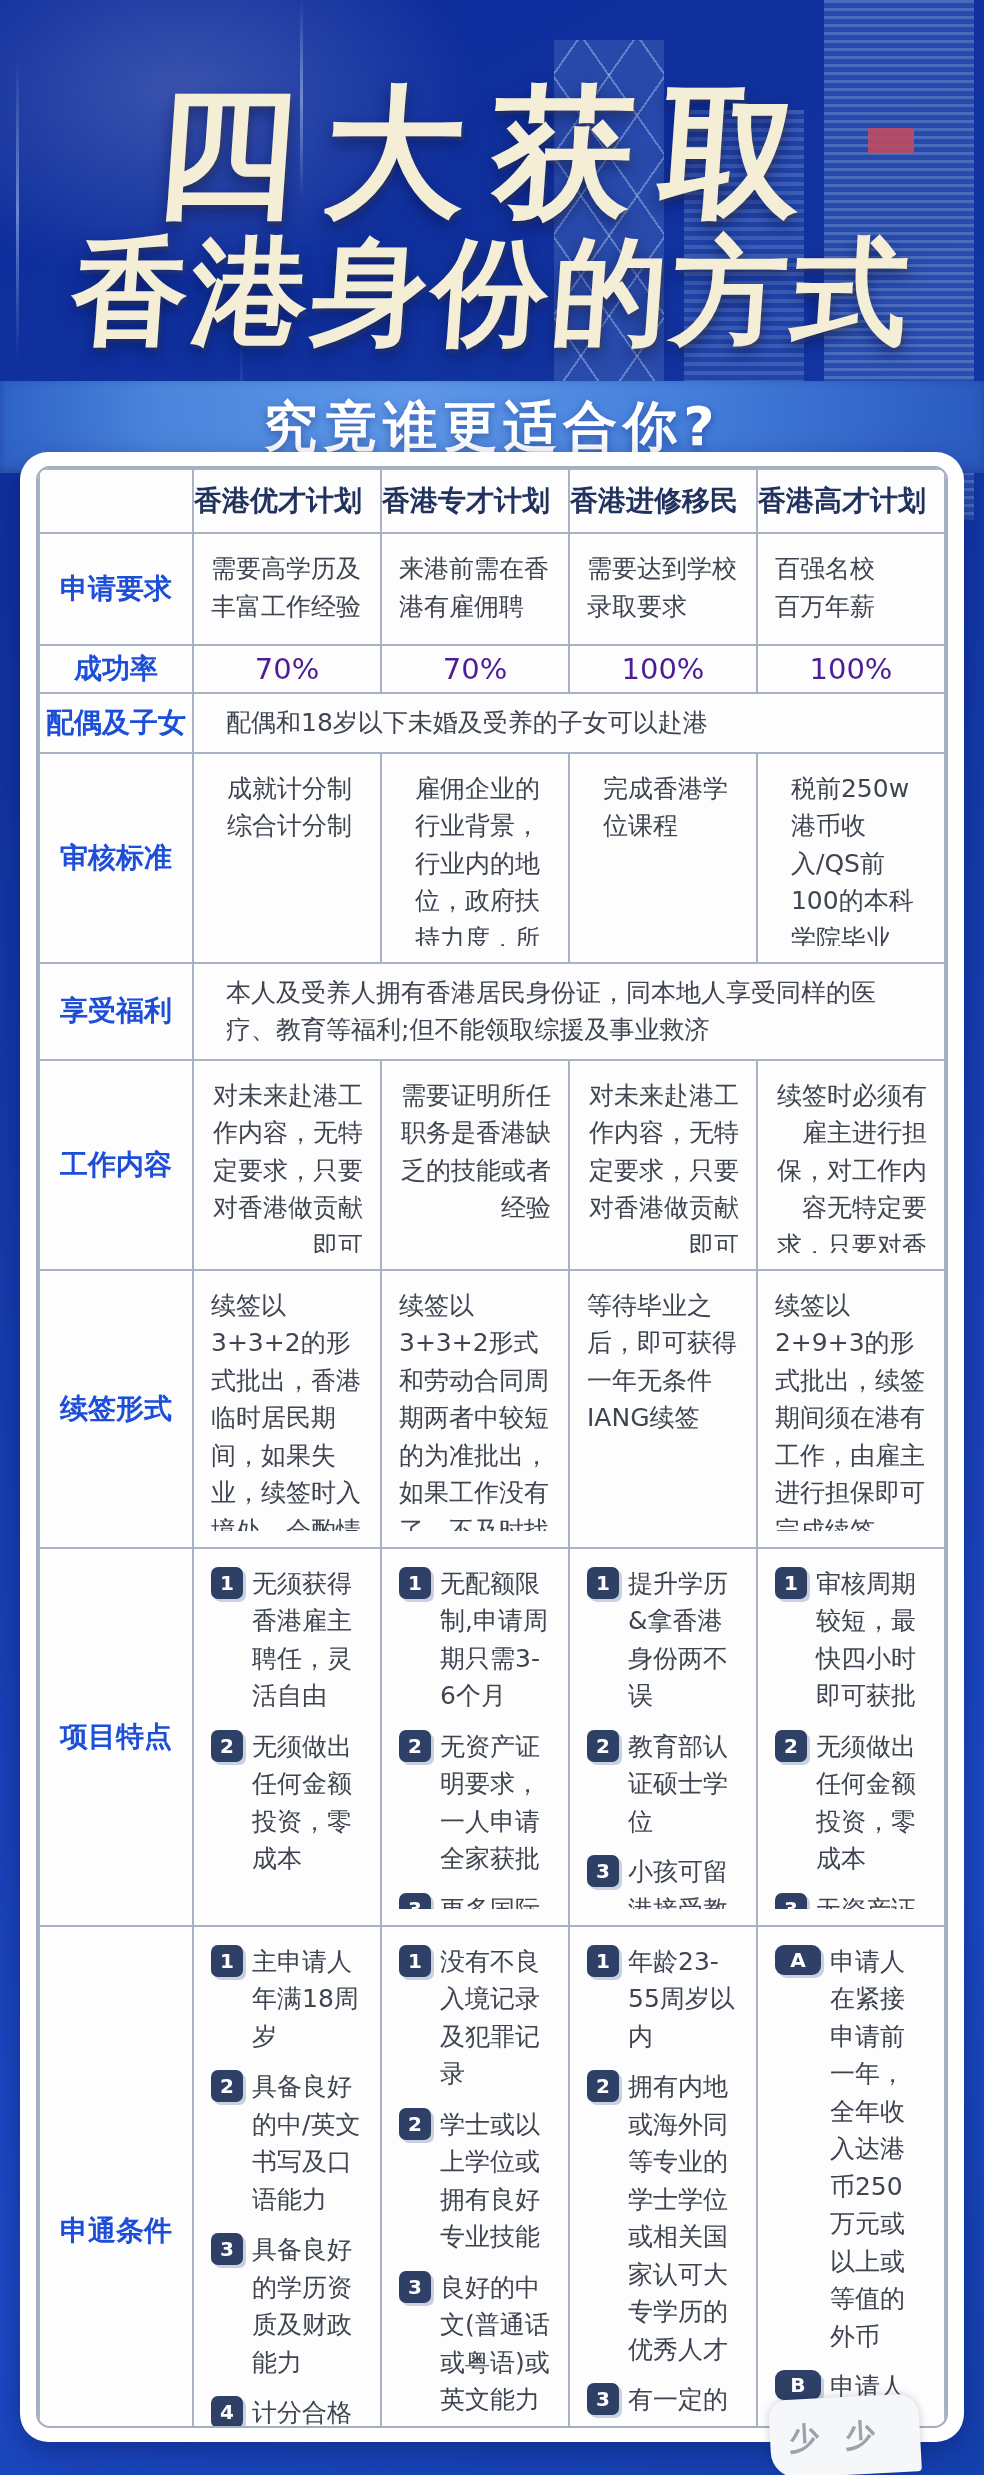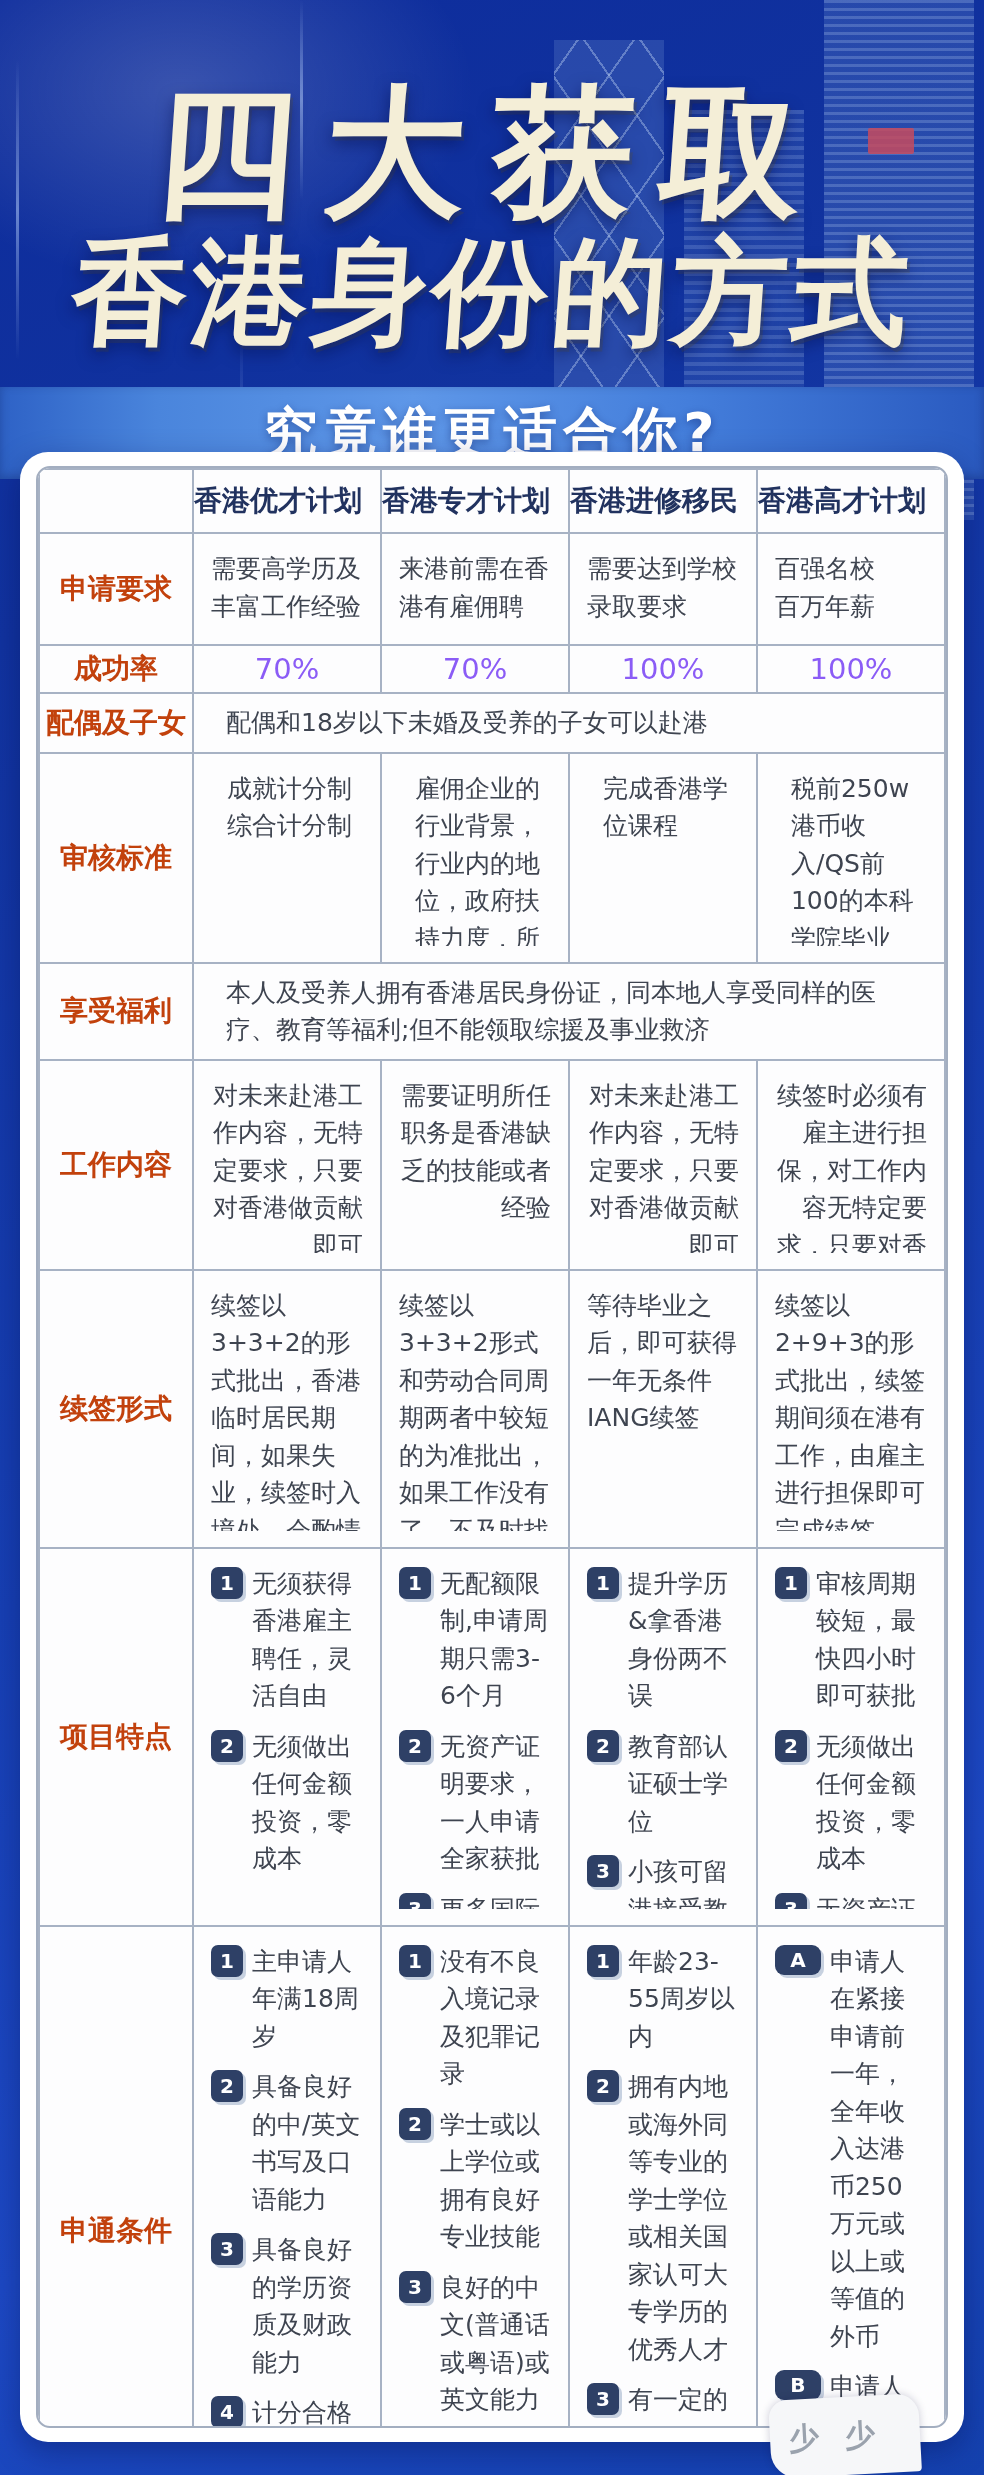--- a/index.html
+++ b/index.html
@@ -37,21 +37,21 @@
   .red-sign { position:absolute; right:70px; top:128px; width:46px; height:26px;
         background:#c64a5e; opacity:.85; border-radius:2px; }
 
   
   .hero { position:relative; text-align:center; padding-top:78px; }
   .title-line { color:#f4eed7; font-weight:bold; transform:skewX(-4deg);
         text-shadow:0 7px 16px rgba(3,12,70,.5), 3px 4px 0 rgba(105,85,25,.22); }
   .t1 { font-size:142px; letter-spacing:26px; line-height:1.05; }
   .t2 { font-size:116px; letter-spacing:4px; line-height:1.12; }
   .subtitle-band {
-    margin-top:30px; height:92px; width:100%;
+    margin-top:24px; height:92px; width:100%;
     background:linear-gradient(90deg,#2e62c6 0%,#4a85dc 16%,#5e97e8 42%,#447edb 70%,#2a5ac0 100%);
     display:flex; align-items:center; justify-content:center;
     box-shadow:0 -2px 10px rgba(0,10,60,.25) inset;
   }
   .subtitle-band span { color:#ffffff; font-size:54px; font-weight:bold;
         text-shadow:0 3px 8px rgba(5,20,90,.4); letter-spacing:6px; }
 
   
   .card {
     position:absolute; left:20px; right:20px; top:452px; bottom:33px;
@@ -59,24 +59,24 @@
     box-shadow:0 10px 30px rgba(0,10,70,.35);
   }
   .tframe { width:100%; height:100%; border:2px solid #a3aec0; border-radius:14px; overflow:hidden; background:#fdfdfe; }
   table { width:100%; height:100%; border-collapse:collapse; table-layout:fixed; }
   td,th { border:2px solid #a7b2c4; vertical-align:top; }
   th { vertical-align:middle; }
   col.c-label { width:17%; }
   col.c-data  { width:20.75%; }
 
   .head-cell { font-size:28px; font-weight:bold; color:#21325f; text-align:left; }
-  .row-head  { font-size:28px; font-weight:bold; color:#c2410c; text-align:center; vertical-align:middle; padding:4px; }
+  .row-head  { font-size:28px; font-weight:bold; color:#1d4ed8; text-align:center; vertical-align:middle; padding:4px; }
   .cell { padding:16px 17px; }
   .cell-text { font-size:25px; line-height:1.5; color:#3e4450; white-space:pre-line; }
-  .center-cell { text-align:center; vertical-align:middle; font-size:29px; color:#8b5cf6; }
+  .center-cell { text-align:center; vertical-align:middle; font-size:29px; color:#4c1d95; }
   .span-cell { vertical-align:middle; padding:10px 32px; }
 
   .h-header { height:64px; }
   .h-req { height:112px; } .h-rate { height:48px; } .h-spouse { height:45px; }
   .h-review { height:195px; } .h-welfare { height:75px; } .h-work { height:195px; }
   .h-renew { height:264px; } .h-feat { height:366px; } .h-cond { height:598px; }
 
   .clip-req   { max-height:92px;  overflow:hidden; }
   .clip-review{ max-height:176px; overflow:hidden;margin-left:16px; }
   .clip-work  { max-height:176px; overflow:hidden;text-align:right; }

